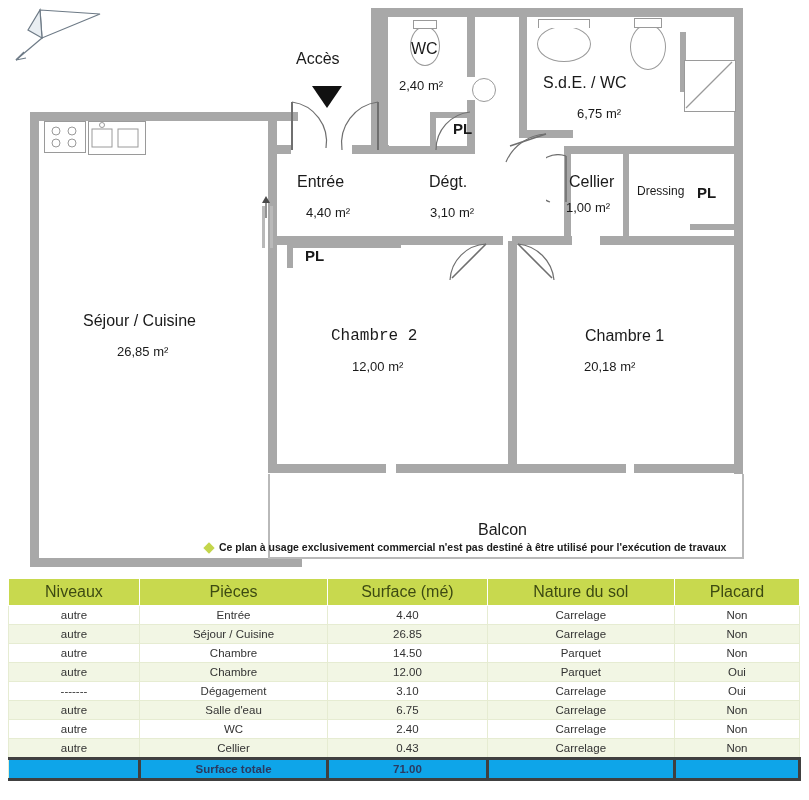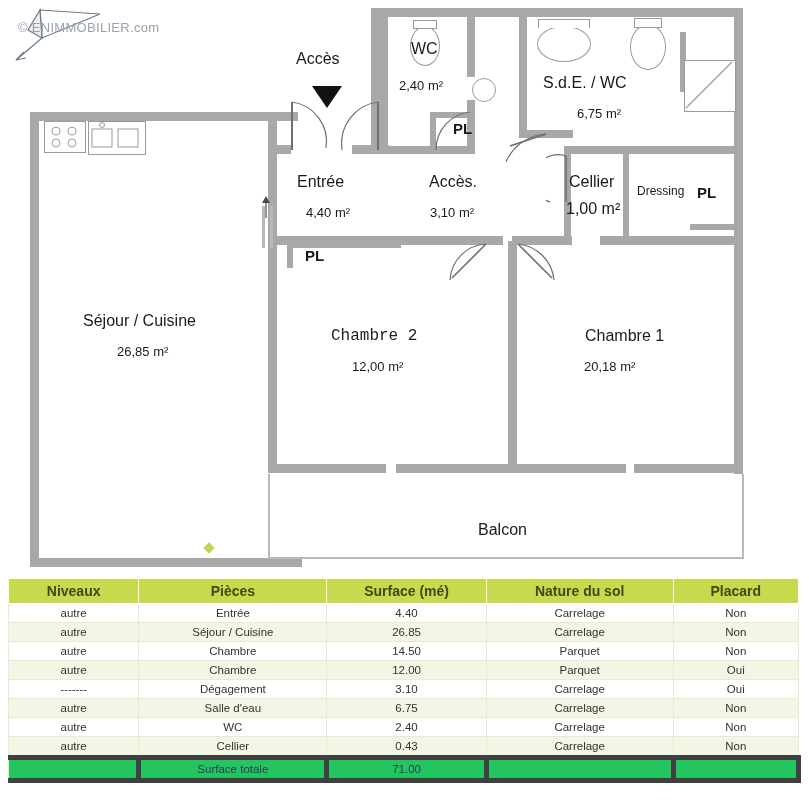--- a/index.html
+++ b/index.html
@@ -39,54 +39,53 @@
   }
   #disclaimer .diamond {
     display:inline-block; width:8px; height:8px; background:#c4d64b;
     transform:rotate(45deg); margin-right:6px; position:relative; top:1px;
   }
 
   
   #tbl-wrap { position:absolute; left:8px; top:578px; width:793px; }
   table { border-collapse:collapse; width:793px; font-size:11.5px; }
   th {
-    background:#c8d94e; color:#3d4a12; font-weight:700; font-size:14px;
+    background:#c8d94e; color:#3d4a12; font-weight:400; font-size:16px;
     border:1px solid #ffffff; padding:4px 2px; text-align:center;
   }
   td {
     border:1px solid #e6ecd2; padding:3px 2px; text-align:center; color:#333;
   }
   tbody tr:nth-child(odd) { background:#ffffff; }
   tbody tr:nth-child(even) { background:#f2f6e4; }
   td.col0 { width:130px; }
   td.col1 { width:190px; }
   td.col2 { width:160px; }
   td.col3 { width:190px; }
   td.col4 { width:123px; }
-  tfoot td { background:#22c55e; color:#2b3a60; font-weight:400; border:5px solid #404040; }
+  tfoot td { background:#0ea5e9; color:#2b3a60; font-weight:700; border:3px solid #404040; }
   .tot-label { text-align:center; }
   .blank { border-left:1px solid #e6ecd2; }
 
   
   .fix { position:absolute; border:1.5px solid #9a9a9a; background:#ffffff; }
   .oval { border-radius:50%; }
 </style>
 </head>
 <body>
 
 <div id="plan">
 
   <svg id="wm-arrow" viewBox="0 0 96 56">
     <polygon points="32,2 92,6 34,30" fill="#ffffff" stroke="#6d7a86" stroke-width="1.2"></polygon>
     <polygon points="32,2 34,30 20,22" fill="#e9eef2" stroke="#6d7a86" stroke-width="1.2"></polygon>
     <line x1="8" y1="52" x2="34" y2="30" stroke="#6d7a86" stroke-width="1.2"></line>
     <line x1="8" y1="52" x2="16" y2="44" stroke="#6d7a86" stroke-width="1.2"></line>
     <line x1="8" y1="52" x2="18" y2="50" stroke="#6d7a86" stroke-width="1.2"></line>
   </svg>
-  <div id="watermark">© ENIMMOBILIER.com</div>
 
   <div class="wall" style="left:371px; top:8px; width:372px; height:9px;"></div>
 
   <div class="wall" style="left:371px; top:8px; width:9px; height:145px;"></div>
 
   <div class="wall" style="left:734px; top:8px; width:9px; height:466px;"></div>
 
   <div class="wall" style="left:30px; top:112px; width:268px; height:9px;"></div>
 
   <div class="wall" style="left:30px; top:112px; width:9px; height:455px;"></div>
@@ -212,42 +211,42 @@
 
   <div class="label rname" style="left:331px; top:327px;font-family:Liberation Mono, monospace;">Chambre 2</div>
   <div class="label rarea" style="left:352px; top:359px;">12,00 m²</div>
 
   <div class="label rname" style="left:561px; top:327px;margin-left:24px;">Chambre 1</div>
   <div class="label rarea" style="left:584px; top:359px;">20,18 m²</div>
 
   <div class="label rname" style="left:297px; top:173px;">Entrée</div>
   <div class="label rarea" style="left:306px; top:205px;">4,40 m²</div>
 
-  <div class="label rname" style="left:429px; top:173px;">Accès.</div>
+  <div class="label rname" style="left:429px; top:173px;">Dégt.</div>
   <div class="label rarea" style="left:430px; top:205px;">3,10 m²</div>
 
   <div class="label rname" style="left:411px; top:40px;">WC</div>
   <div class="label rarea" style="left:399px; top:78px;">2,40 m²</div>
 
   <div class="label rname" style="left:543px; top:74px;">S.d.E. / WC</div>
   <div class="label rarea" style="left:577px; top:106px;">6,75 m²</div>
 
   <div class="label rname" style="left:569px; top:173px;">Cellier</div>
-  <div class="label rarea" style="left:566px; top:200px; font-size:16px;">1,00 m²</div>
+  <div class="label rarea" style="left:566px; top:200px; font-size:13px;">1,00 m²</div>
 
   <div class="label rname" style="left:478px; top:521px;">Balcon</div>
 
   <div class="label small" style="left:630px; top:184px;margin-left:7px;">Dressing</div>
 
   <div class="label pl" style="left:453px; top:120px;">PL</div>
   <div class="label pl" style="left:697px; top:184px;">PL</div>
   <div class="label pl" style="left:305px; top:247px;">PL</div>
 
   <div id="disclaimer">
-    <span class="diamond"></span>
+    <span class="diamond"></span><span>Ce plan à usage exclusivement commercial n'est pas destiné à être utilisé pour l'exécution de travaux</span>
   </div>
 </div>
 
 <div id="tbl-wrap">
   <table>
     <thead>
       <tr>
         <th>Niveaux</th>
         <th>Pièces</th>
         <th>Surface (mé)</th>

